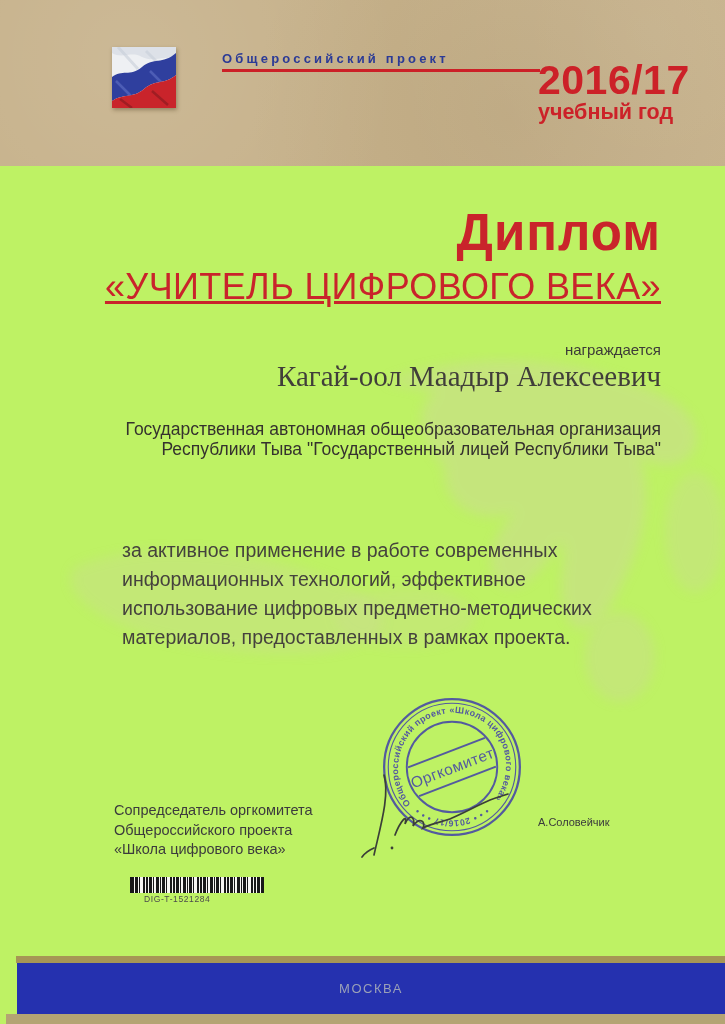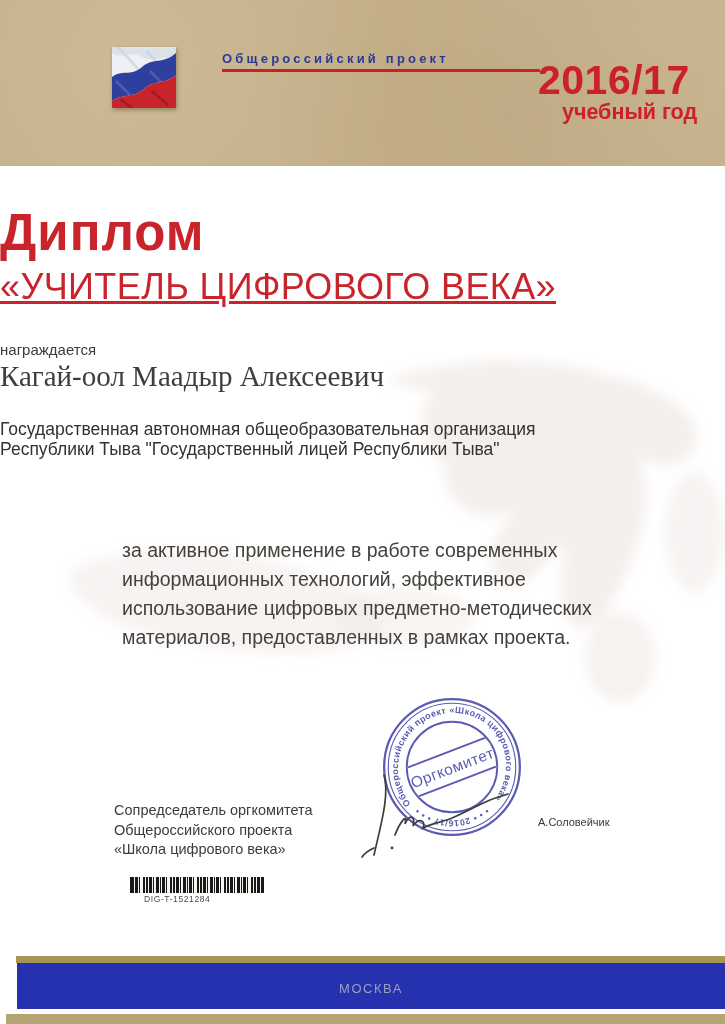--- a/index.html
+++ b/index.html
@@ -1,19 +1,19 @@
 <!DOCTYPE html>
 <html><head>
 <meta charset="utf-8">
 <style>
   html,body { margin:0; padding:0; }
   body { background:#e9e7e1; font-family:"Liberation Sans", sans-serif; }
   .page {
     position:relative; width:725px; height:1024px; margin:0 auto;
-    background:#ffffff; overflow:hidden;
+    background:#bef264; overflow:hidden;
   }
   
   .top-band {
     position:absolute; left:0; top:0; width:725px; height:166px;
     background:#c6b18a;
     background-image:
       radial-gradient(circle at 18% 35%, rgba(255,255,255,.10), transparent 45%),
       radial-gradient(circle at 70% 70%, rgba(120,98,60,.10), transparent 50%),
       radial-gradient(circle at 90% 20%, rgba(255,255,255,.08), transparent 40%);
   }
@@ -21,27 +21,27 @@
           box-shadow:1px 2px 4px rgba(84,67,36,.45); }
   .masthead { position:absolute; left:222px; top:52px; }
   .project-label { font-size:13px; font-weight:bold; color:#2b3a96;
                    letter-spacing:3.2px; line-height:13px; }
   .brand-title { font-size:31px; font-weight:bold; color:#2b3a96;
                  line-height:29px; margin-top:4px; letter-spacing:-0.2px; }
   .red-rule { width:318px; height:3px; background:#cc2027; margin-top:4px; }
   .tagline { font-size:9.5px; color:#87806e; margin-top:3px; letter-spacing:0.1px; }
   .year-block { position:absolute; left:538px; top:60px; color:#cc2128; }
   .year { font-size:41px; font-weight:bold; line-height:40px; letter-spacing:0.5px; }
-  .year-caption { font-size:21.5px; font-weight:bold; line-height:21px; margin-top:2px;margin-left:24px; }
+  .year-caption { font-size:21.5px; font-weight:bold; line-height:21px; margin-top:2px; }
 
   
   .watermark { position:absolute; left:55px; top:352px; opacity:.5; pointer-events:none; }
 
   
-  .centerline { position:absolute; left:0; width:661px; text-align:left; }
+  .centerline { position:absolute; left:0; width:661px; text-align:right; }
   .title { top:203px; font-size:51px; font-weight:bold; color:#c9242b; letter-spacing:1px; }
   .subtitle { top:266px; font-size:36px; color:#c9242b; letter-spacing:0.4px;text-decoration:underline; }
   .award-label { top:341px; font-size:15px; color:#3d3b38; }
   .recipient { top:360px; font-family:"Liberation Serif", serif;
                font-size:29px; color:#403e3a; }
   .organization { top:419px; font-size:17.5px; color:#35322e; line-height:20px; }
   .citation { position:absolute; left:122px; top:536px; font-size:19.5px;
               color:#45423d; line-height:29px; }
   .citation span { display:block; }
 
@@ -62,21 +62,21 @@
       #181818 2.5px 5.5px, #f6f5f1 5.5px 6.5px,
       #181818 6.5px 7.5px, #f6f5f1 7.5px 10px,
       #181818 10px 12.5px, #f6f5f1 12.5px 13.5px);
     border-left:3px solid #181818; border-right:3px solid #181818;
   }
   .barcode-code { font-size:8.5px; color:#4c4c4c; letter-spacing:0.6px;
                   margin-top:1px; padding-left:14px; }
 
   
   .gold-strip { position:absolute; left:16px; right:0; top:956px; height:7px; background:#a69655; }
-  .footer-band { position:absolute; left:17px; right:0; top:963px; height:46px;
+  .footer-band { position:absolute; left:17px; right:0; top:963px; height:61px;
                  background:#2531af; text-align:center; }
   .footer-city { font-size:13px; letter-spacing:1.5px; color:#9aa0b8; line-height:51px; }
   .bottom-strip { position:absolute; left:6px; right:0; top:1014px; height:10px; background:#b4a473; }
 </style>
 </head>
 <body>
 
 <div class="page">
 
   <div class="top-band">

